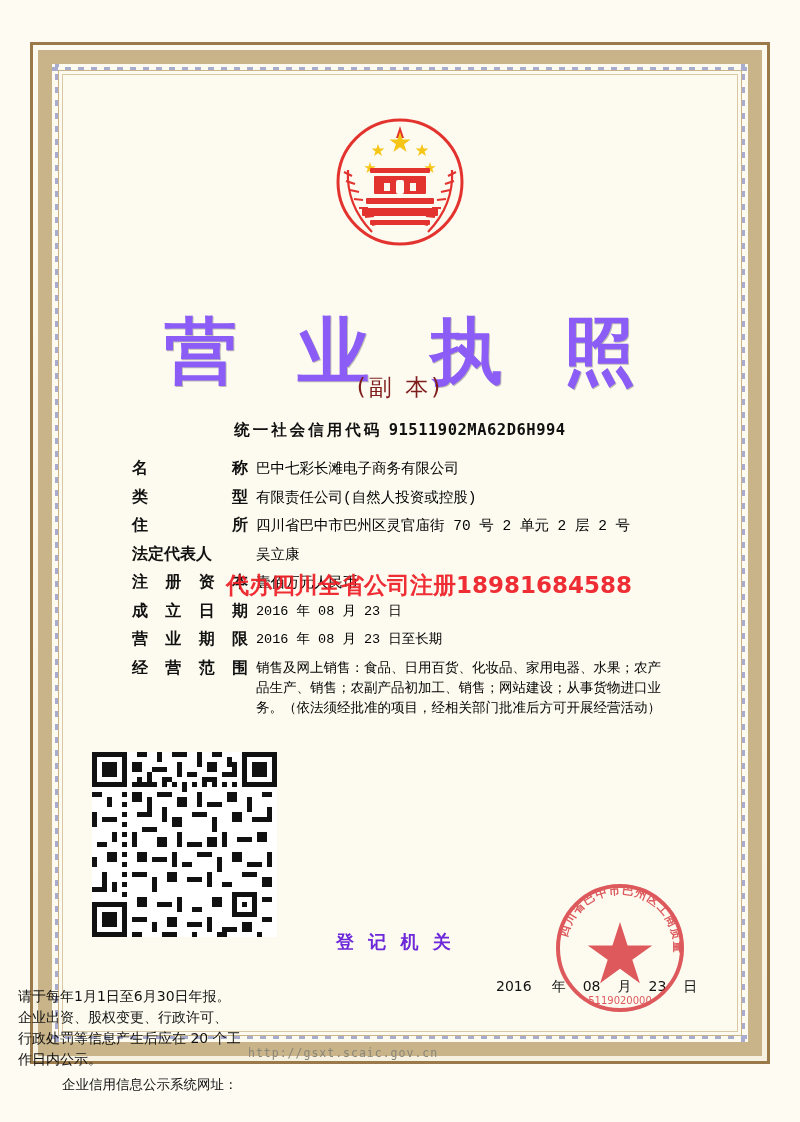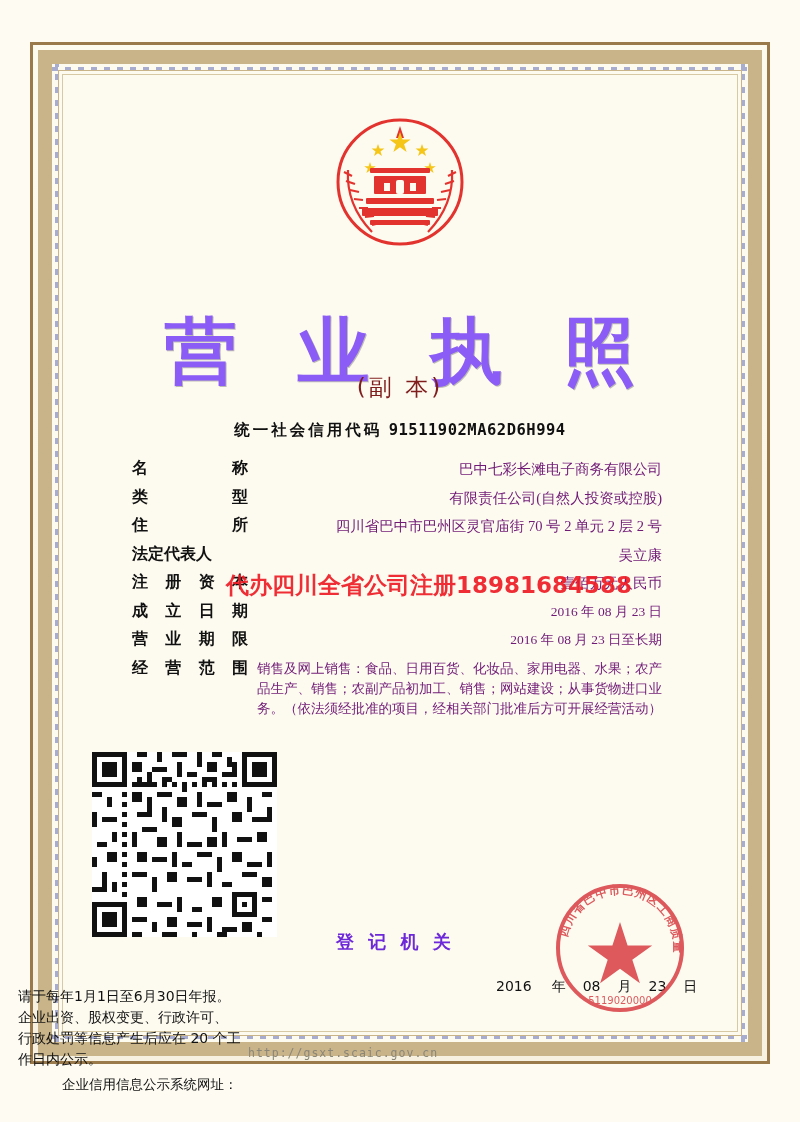--- a/index.html
+++ b/index.html
@@ -143,26 +143,25 @@
     color: #111;
     display: flex;
     justify-content: space-between;
     letter-spacing: 0;
     padding-right: 8px;
     box-sizing: border-box;
   }
   .field-label span { display: inline-block; }
   .field-value {
     flex: 1 1 auto;
-    font-family: Liberation Serif, serif;
+    font-family: Liberation Mono, monospace;
     font-size: 14.5px;
-    color: #701a75;
+    color: #000000;
     line-height: 1.45;
     padding-top: 1px;
-    text-align: right;
   }
   .field-value.small { font-size: 13.5px; }
   .field-value.scope { line-height: 1.5; font-size: 13.5px; }
 
   
   .ad-overlay {
     position: absolute;
     left: 226px;
     top: 570px;
     font-family: "DejaVu Sans", sans-serif;

